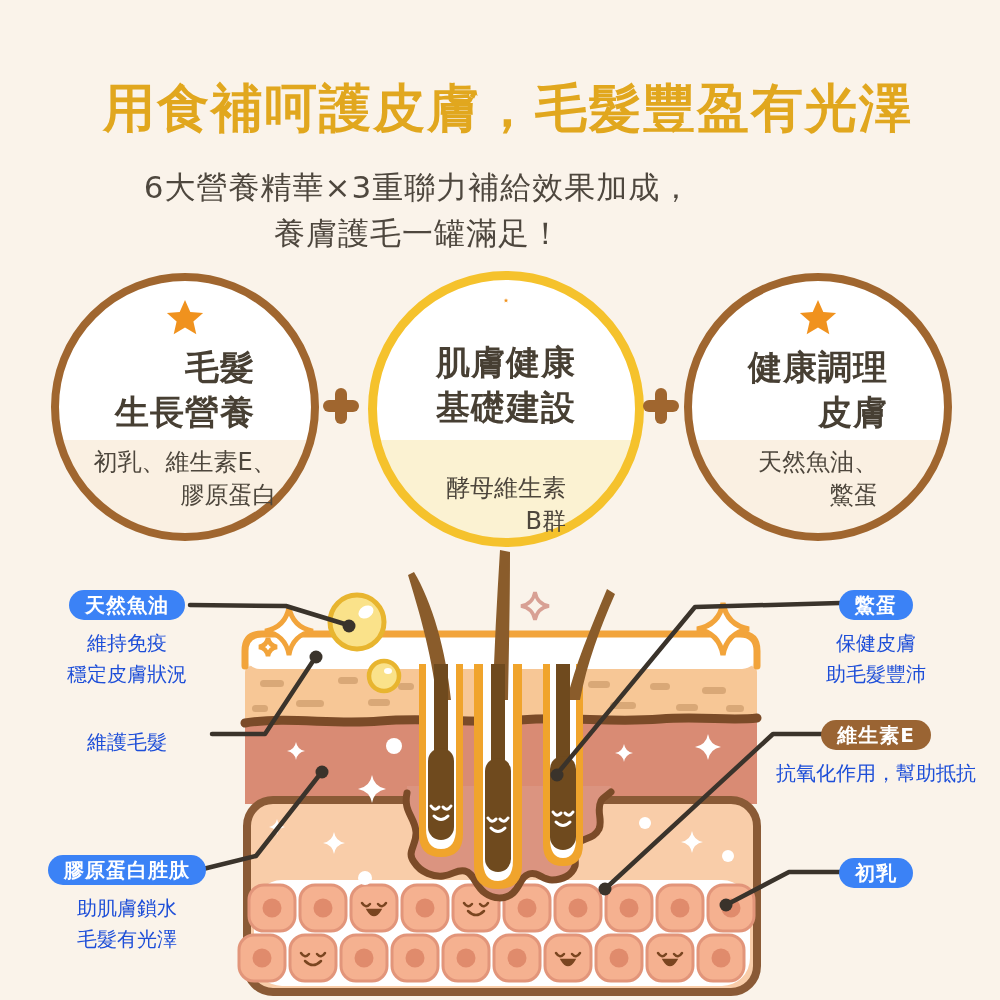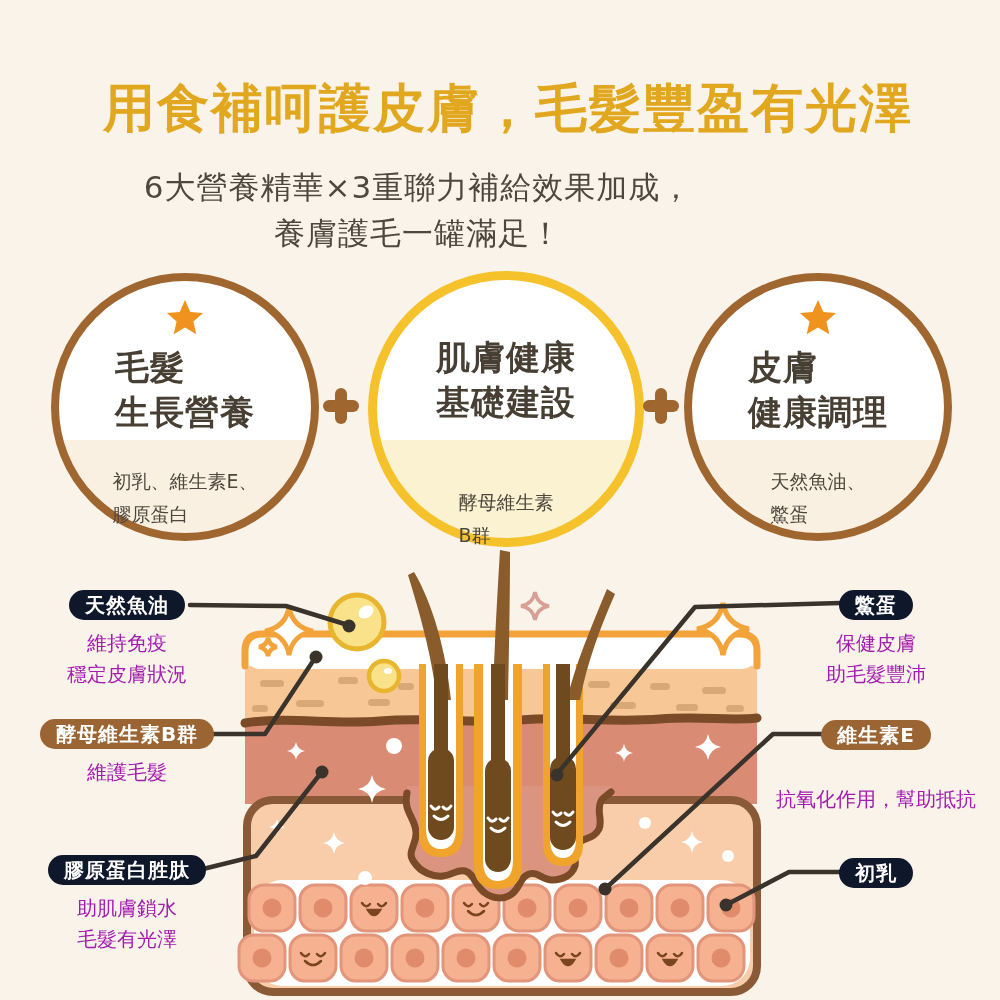--- a/index.html
+++ b/index.html
@@ -3,37 +3,37 @@
 <meta charset="utf-8">
 <style>
   html,body{margin:0;padding:0;}
   body{width:1000px;height:1000px;background:#FAF3EA;font-family:"DejaVu Sans",sans-serif;position:relative;overflow:hidden;}
   .abs{position:absolute;}
   
   .title{top:74px;left:8px;width:1000px;text-align:center;font-size:52px;font-weight:bold;color:#E1A71E;letter-spacing:2px;}
   .sub{left:0;width:836px;text-align:center;font-size:31px;font-weight:500;color:#4E473E;letter-spacing:1px;}
   .sub1{top:167px;} .sub2{top:213px;}
   
-  .circle{border-radius:50%;box-sizing:border-box;display:flex;flex-direction:column;align-items:center;text-align:left;}
+  .circle{border-radius:50%;box-sizing:border-box;display:flex;flex-direction:column;align-items:center;text-align:right;}
   .c-brown{width:268px;height:268px;border:8px solid #A0662F;background:linear-gradient(#FFFFFF 63%,#FAF0E2 63%);}
   .c-yellow{width:276px;height:276px;border:9px solid #F5C22C;background:linear-gradient(#FFFFFF 62%,#FBF2D2 62%);gap:31px;}
   .c1{left:51px;top:273px;} .c2{left:368px;top:271px;} .c3{left:684px;top:273px;}
   .star{margin-top:18px;}
   .c-title{margin-top:6px;font-size:34px;line-height:45px;font-weight:bold;color:#473F33;letter-spacing:1px;}
-  .c-sub{margin-top:30px;font-size:19px;line-height:33px;font-weight:500;color:#4D463C;}
+  .c-sub{margin-top:11px;font-size:24px;line-height:33px;font-weight:500;color:#4D463C;}
   .plus{width:44px;height:44px;}
   .p1{left:319px;top:384px;} .p2{left:639px;top:384px;}
   
   .callout{width:220px;display:flex;flex-direction:column;align-items:center;}
   .co-l{left:17px;} .co-r{left:766px;}
   .co1{top:590px;} .co2{top:719px;} .co3{top:855px;}
-  .co4{top:590px;} .co5{top:720px;gap:26px;} .co6{top:858px;}
+  .co4{top:590px;} .co5{top:720px;} .co6{top:858px;}
   .pill{height:30px;line-height:30px;padding:0 16px;border-radius:16px;color:#FFFFFF;font-size:20px;font-weight:bold;letter-spacing:1px;white-space:nowrap;}
-  .pill-yellow{background:#0f172a;text-align:right;} .pill-brown{background:#9A6433;}
-  .desc{margin-top:8px;text-align:center;font-size:20px;line-height:31px;font-weight:500;color:#a21caf;white-space:nowrap;}
+  .pill-yellow{background:#3b82f6;text-align:right;} .pill-brown{background:#9A6433;}
+  .desc{margin-top:8px;text-align:center;font-size:20px;line-height:31px;font-weight:500;color:#1d4ed8;white-space:nowrap;}
   .skin{left:0;top:540px;}
 </style>
 </head>
 <body>
 
 <div class="abs title">用食補呵護皮膚，毛髮豐盈有光澤</div>
 <div class="abs sub sub1">6大營養精華×3重聯力補給效果加成，</div>
 <div class="abs sub sub2">養膚護毛一罐滿足！</div>
 
 <div class="abs circle c-brown c1">
@@ -76,22 +76,22 @@
       <rect x="4" y="16" width="36" height="12" rx="6" fill="#A0662F"></rect>
       <rect x="16" y="4" width="12" height="36" rx="6" fill="#A0662F"></rect>
     </svg>
 </div>
 
 <div class="abs circle c-brown c3">
   <svg class="star" width="42" height="40" viewBox="-21 -20 42 40">
       <polygon fill="#F0921E" points="0,-19 5.3,-6.9 18.1,-5.9 8.4,2.6 11.3,15.2 0,8.4 -11.3,15.2 -8.4,2.6 -18.1,-5.9 -5.3,-6.9"></polygon>
     </svg>
   <div class="c-title">
+      <div>健康調理</div>
       <div>皮膚</div>
-      <div>健康調理</div>
     </div>
   <div class="c-sub">
       <div>天然魚油、</div>
       <div>鱉蛋</div>
     </div>
 </div>
 
 <svg class="abs skin" width="1000" height="460" viewBox="0 540 1000 460">
 
   <g>
@@ -278,21 +278,20 @@
 </svg>
 
 <div class="abs callout co-l co1">
   <div class="pill pill-yellow">天然魚油</div>
   <div class="desc">
       <div>維持免疫</div>
       <div>穩定皮膚狀況</div>
     </div>
 </div>
 <div class="abs callout co-l co2">
-  <div class="pill pill-brown">酵母維生素B群</div>
   <div class="desc">
       <div>維護毛髮</div>
     </div>
 </div>
 <div class="abs callout co-l co3">
   <div class="pill pill-yellow">膠原蛋白胜肽</div>
   <div class="desc">
       <div>助肌膚鎖水</div>
       <div>毛髮有光澤</div>
     </div>

